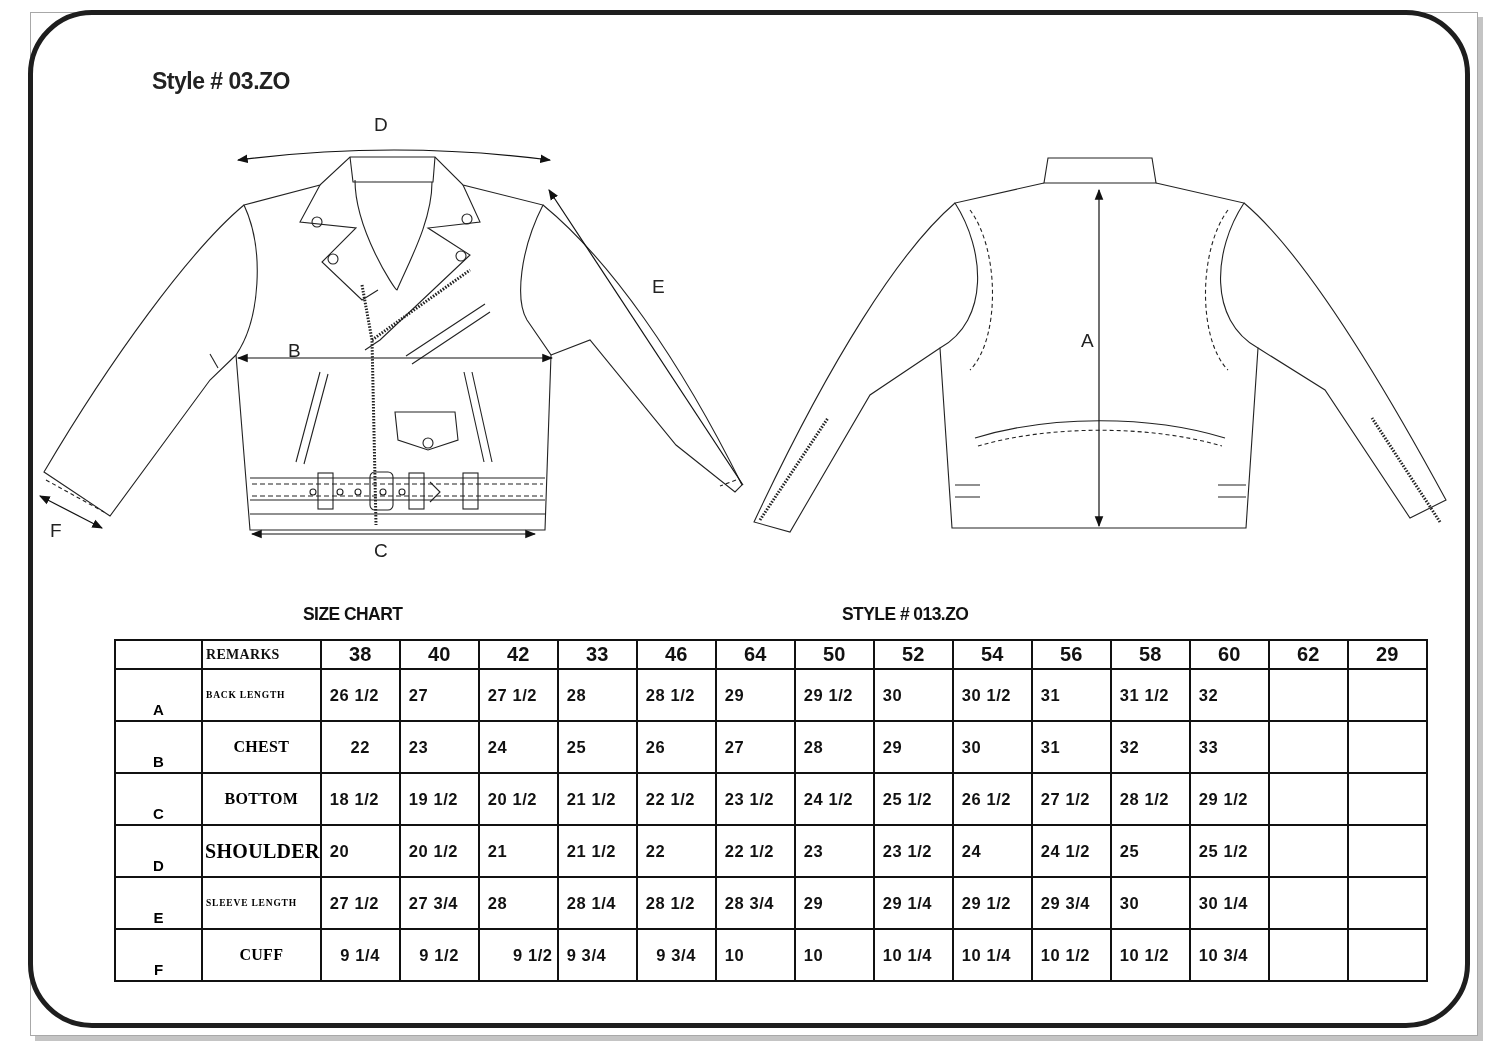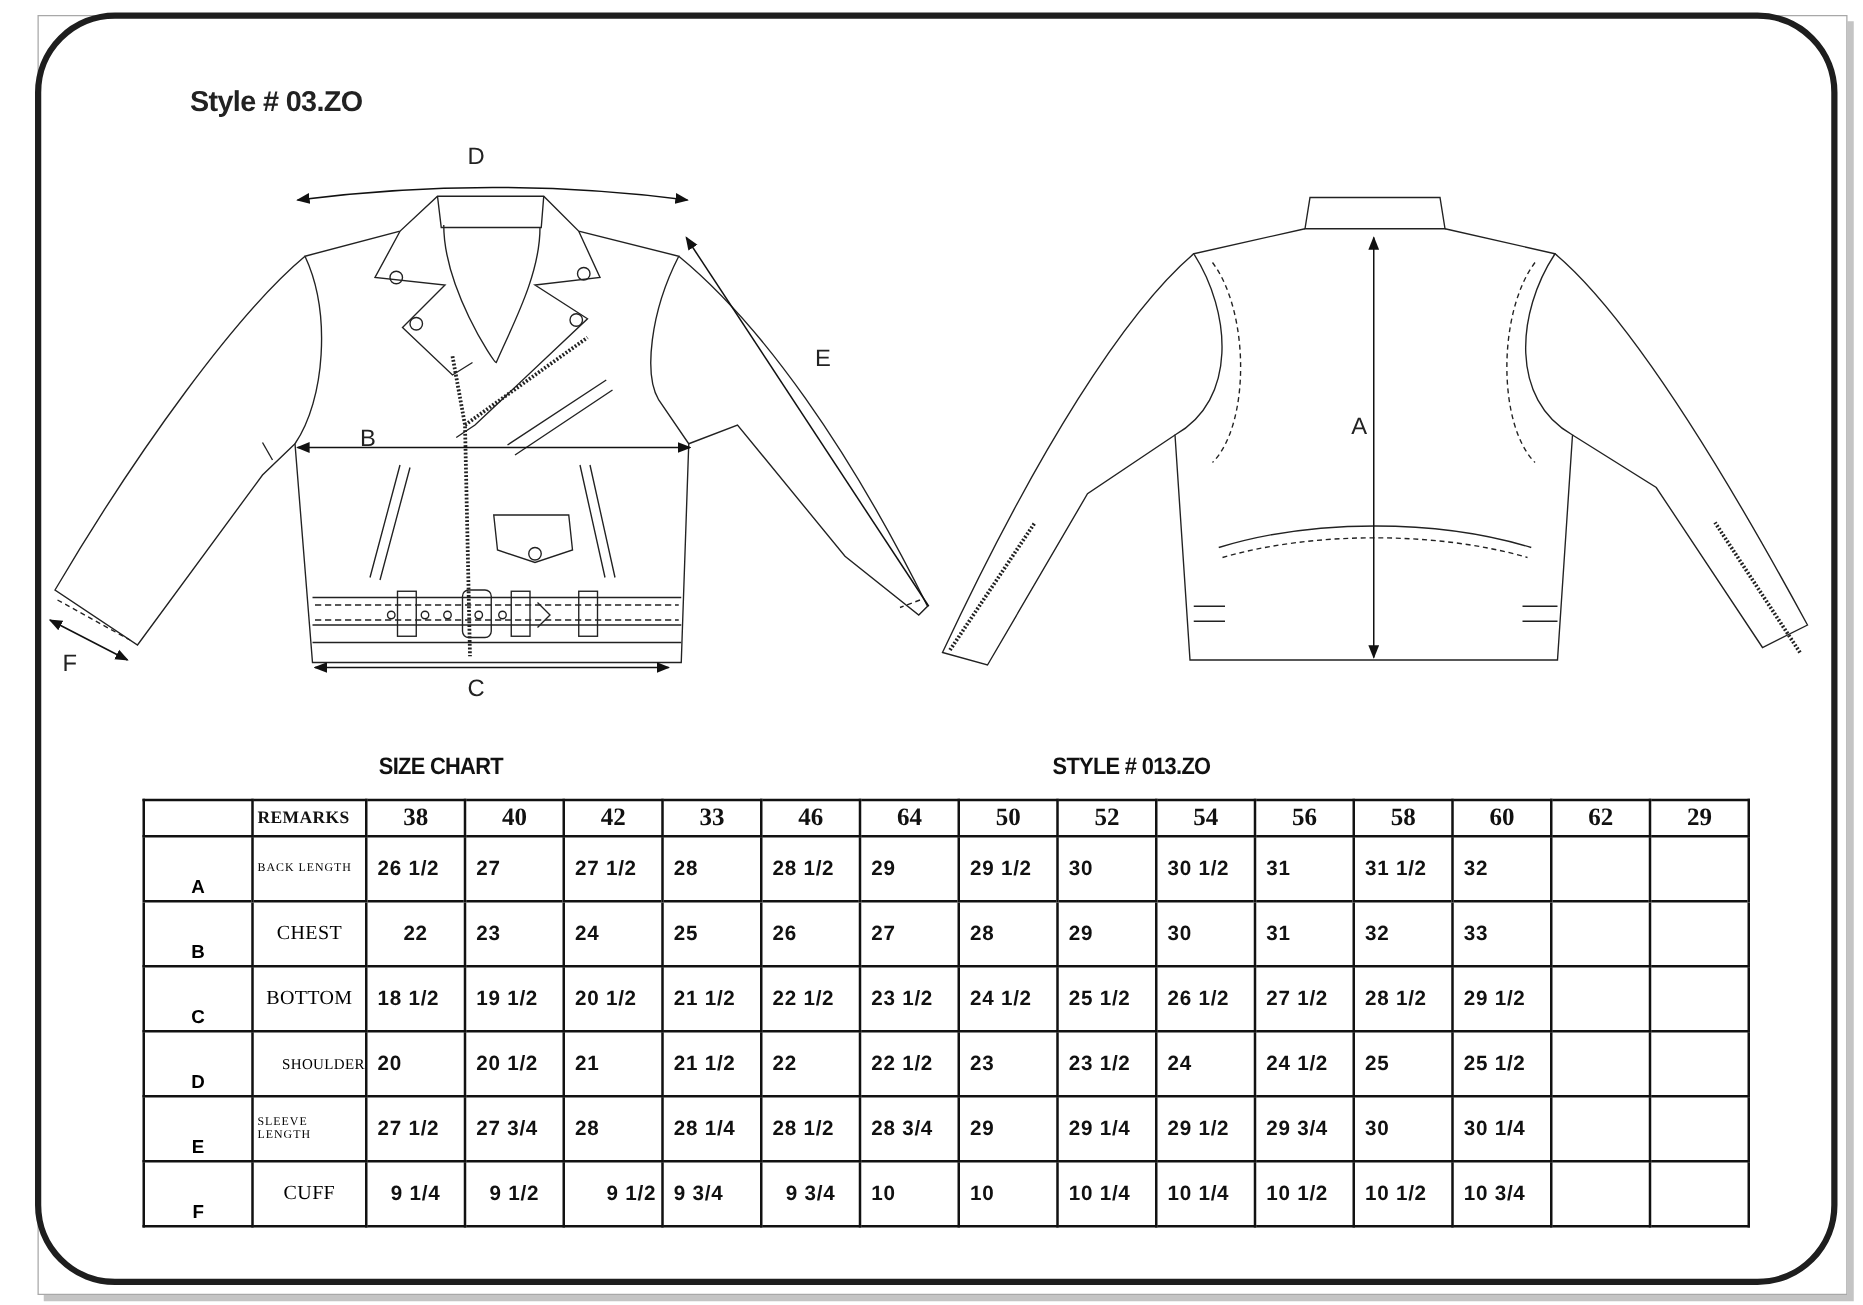--- a/index.html
+++ b/index.html
@@ -4,27 +4,27 @@
 <style>
   html, body { margin:0; padding:0; background:#ffffff; }
   body { width:1490px; height:1044px; position:relative; overflow:hidden; font-family:"Liberation Sans", sans-serif; }
   .page-sheet { position:absolute; left:30px; top:12px; width:1446px; height:1022px; border:1px solid #a8a8a8; background:#fff; box-shadow:5px 5px 0 #c4c4c4; }
   .frame { position:absolute; left:28px; top:10px; width:1442px; height:1018px; border:5px solid #1e1e1e; border-radius:64px; box-sizing:border-box; }
   .style-title { position:absolute; left:152px; top:68px; font-size:23px; font-weight:bold; color:#222; letter-spacing:-0.5px; }
   .drawing { position:absolute; left:0; top:0; }
   .section-label { position:absolute; font-size:19px; font-weight:bold; color:#111; letter-spacing:-0.6px; transform:scaleX(0.92); transform-origin:left center; }
   table.size-chart { position:absolute; left:114px; top:639px; border-collapse:collapse; table-layout:fixed;border-radius:11px; }
   table.size-chart td, table.size-chart th { border:2px solid #111; padding:0; }
-  table.size-chart th { height:27px; font-size:20px; font-weight:bold; font-family:Liberation Serif, serif; text-align:center; color:#111; }
+  table.size-chart th { height:27px; font-size:20px; font-weight:bold; font-family:Liberation Sans, sans-serif; text-align:center; color:#111; }
   table.size-chart td { height:48px; }
   .remarks-h { font-family:"Liberation Serif", serif !important; font-size:14px !important; text-align:left !important; padding-left:3px !important; letter-spacing:0.3px; }
   .letter-cell { font-size:15px; font-weight:bold; text-align:center; vertical-align:bottom; padding-bottom:2px !important; }
-  .remark-cell { font-family:"Liberation Serif", serif; font-weight:normal; text-align:center; font-size:16px; letter-spacing:0.3px; }
+  .remark-cell { font-family:"Liberation Serif", serif; font-weight:bold; text-align:center; font-size:16px; letter-spacing:0.3px; }
   .remark-cell.small { font-size:9.5px; letter-spacing:0.8px; text-align:left; padding-left:3px !important; }
-  .remark-cell.left { text-align:right; padding-left:2px !important; font-size:12px; }
+  .remark-cell.left { text-align:right; padding-left:2px !important; font-size:20px; }
   .val { font-family:"Liberation Sans", sans-serif; font-weight:bold; font-size:16.5px; color:#111; white-space:nowrap; padding-left:8px !important; letter-spacing:0.6px; }
   .val.center { text-align:center; padding-left:0 !important; }
   .val.right { text-align:right; padding-right:4px !important; }
   tr.row-thin td { border-bottom:1px solid #555; }
   col.w-letter { width:87px; }
   col.w-remark { width:91px; }
   col.w-size { width:79px; }
 </style>
 </head>
 <body>

